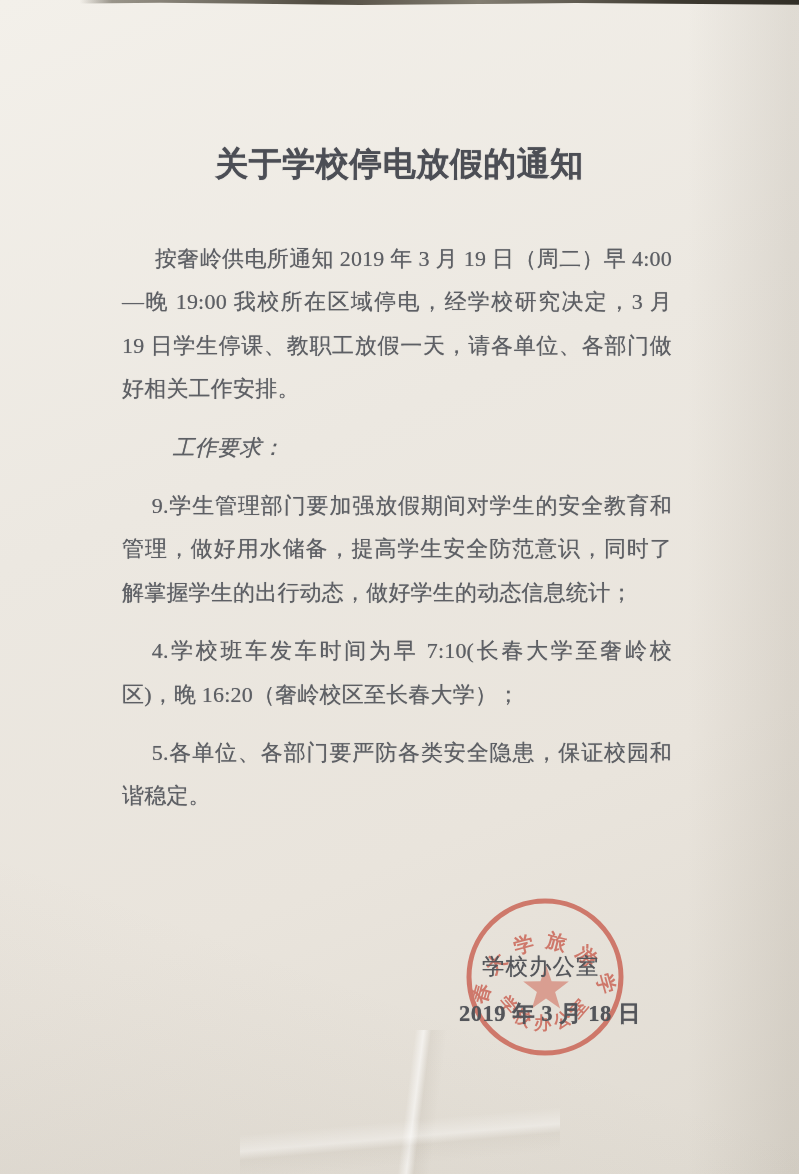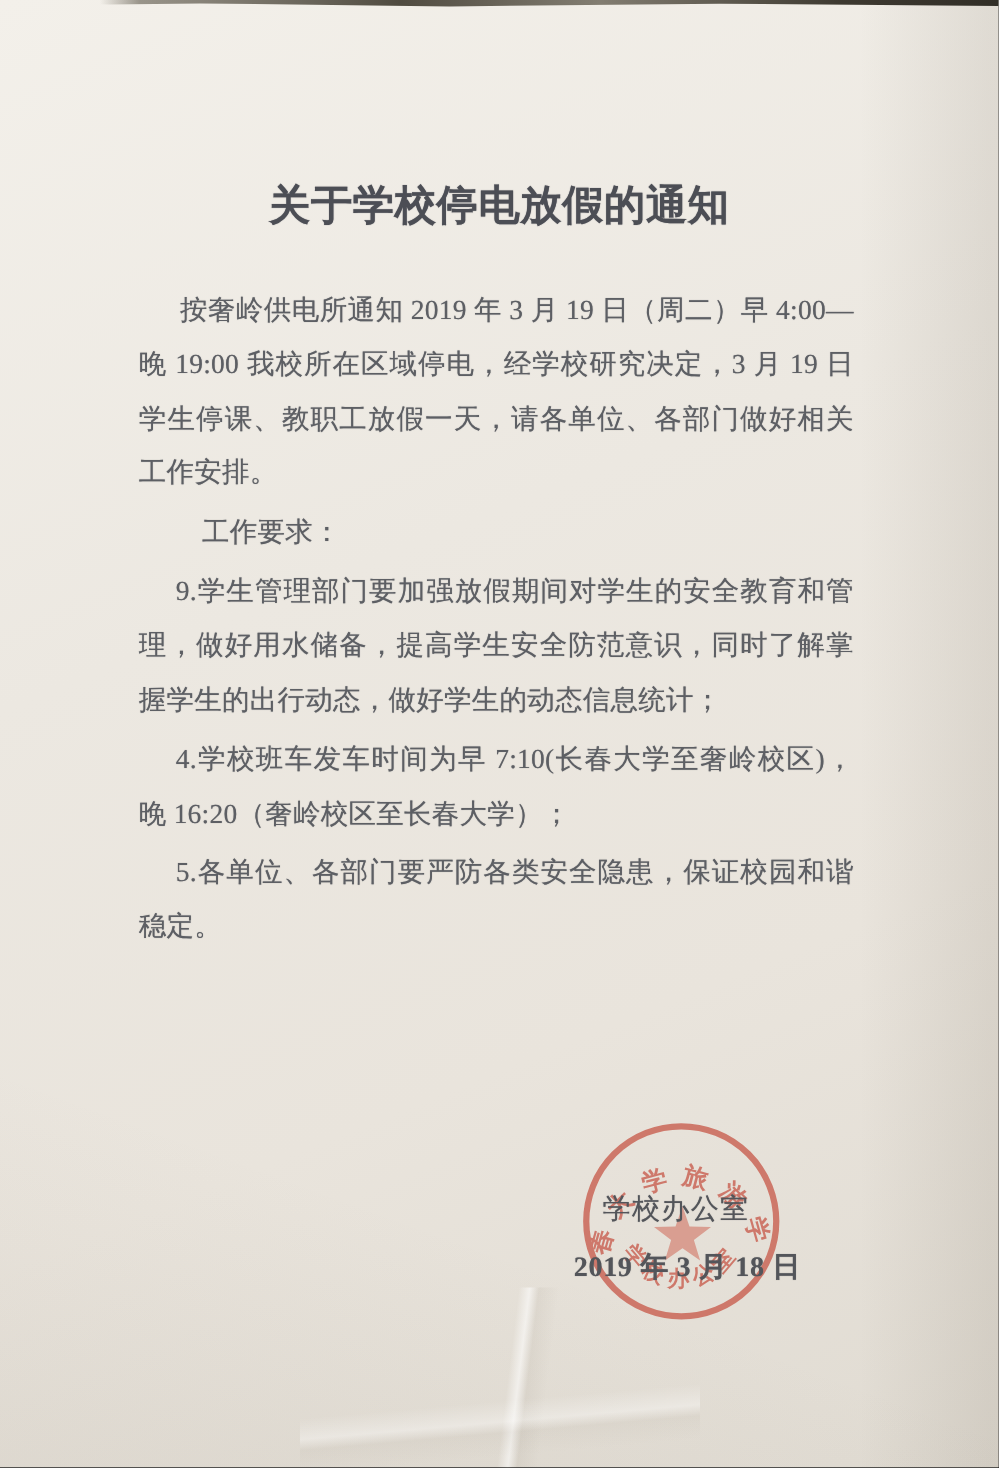--- a/index.html
+++ b/index.html
@@ -41,23 +41,23 @@
     text-shadow:0 0 0.8px rgba(76,78,85,0.75);
   }
   .body-text {
     position:absolute; left:107px; top:222px; width:580px;
     font-size:22px; line-height:43.4px;
     color:#5d5f64;
     text-align:justify;
     letter-spacing:0.2px;
     text-shadow:0 0 0.7px rgba(93,95,100,0.7);
   }
-  .body-text p { margin:4px; }
+  .body-text p { margin:15px; }
   .p-open  { text-indent:1.5em; }
-  .p-head  { text-indent:2.3em; }
+  .p-head  { text-indent:2.3em;font-style:italic; }
   .p-item  { text-indent:1.35em; }
   .signature {
     position:absolute; left:482px; top:951px;
     font-size:22.5px; color:#53555a; letter-spacing:1px;
     text-shadow:0 0 0.7px rgba(83,85,90,0.7);
   }
   .date {
     position:absolute; left:459px; top:998px;
     font-size:22.5px; color:#53555a; letter-spacing:0.5px;
     text-shadow:0 0 0.7px rgba(83,85,90,0.7);

